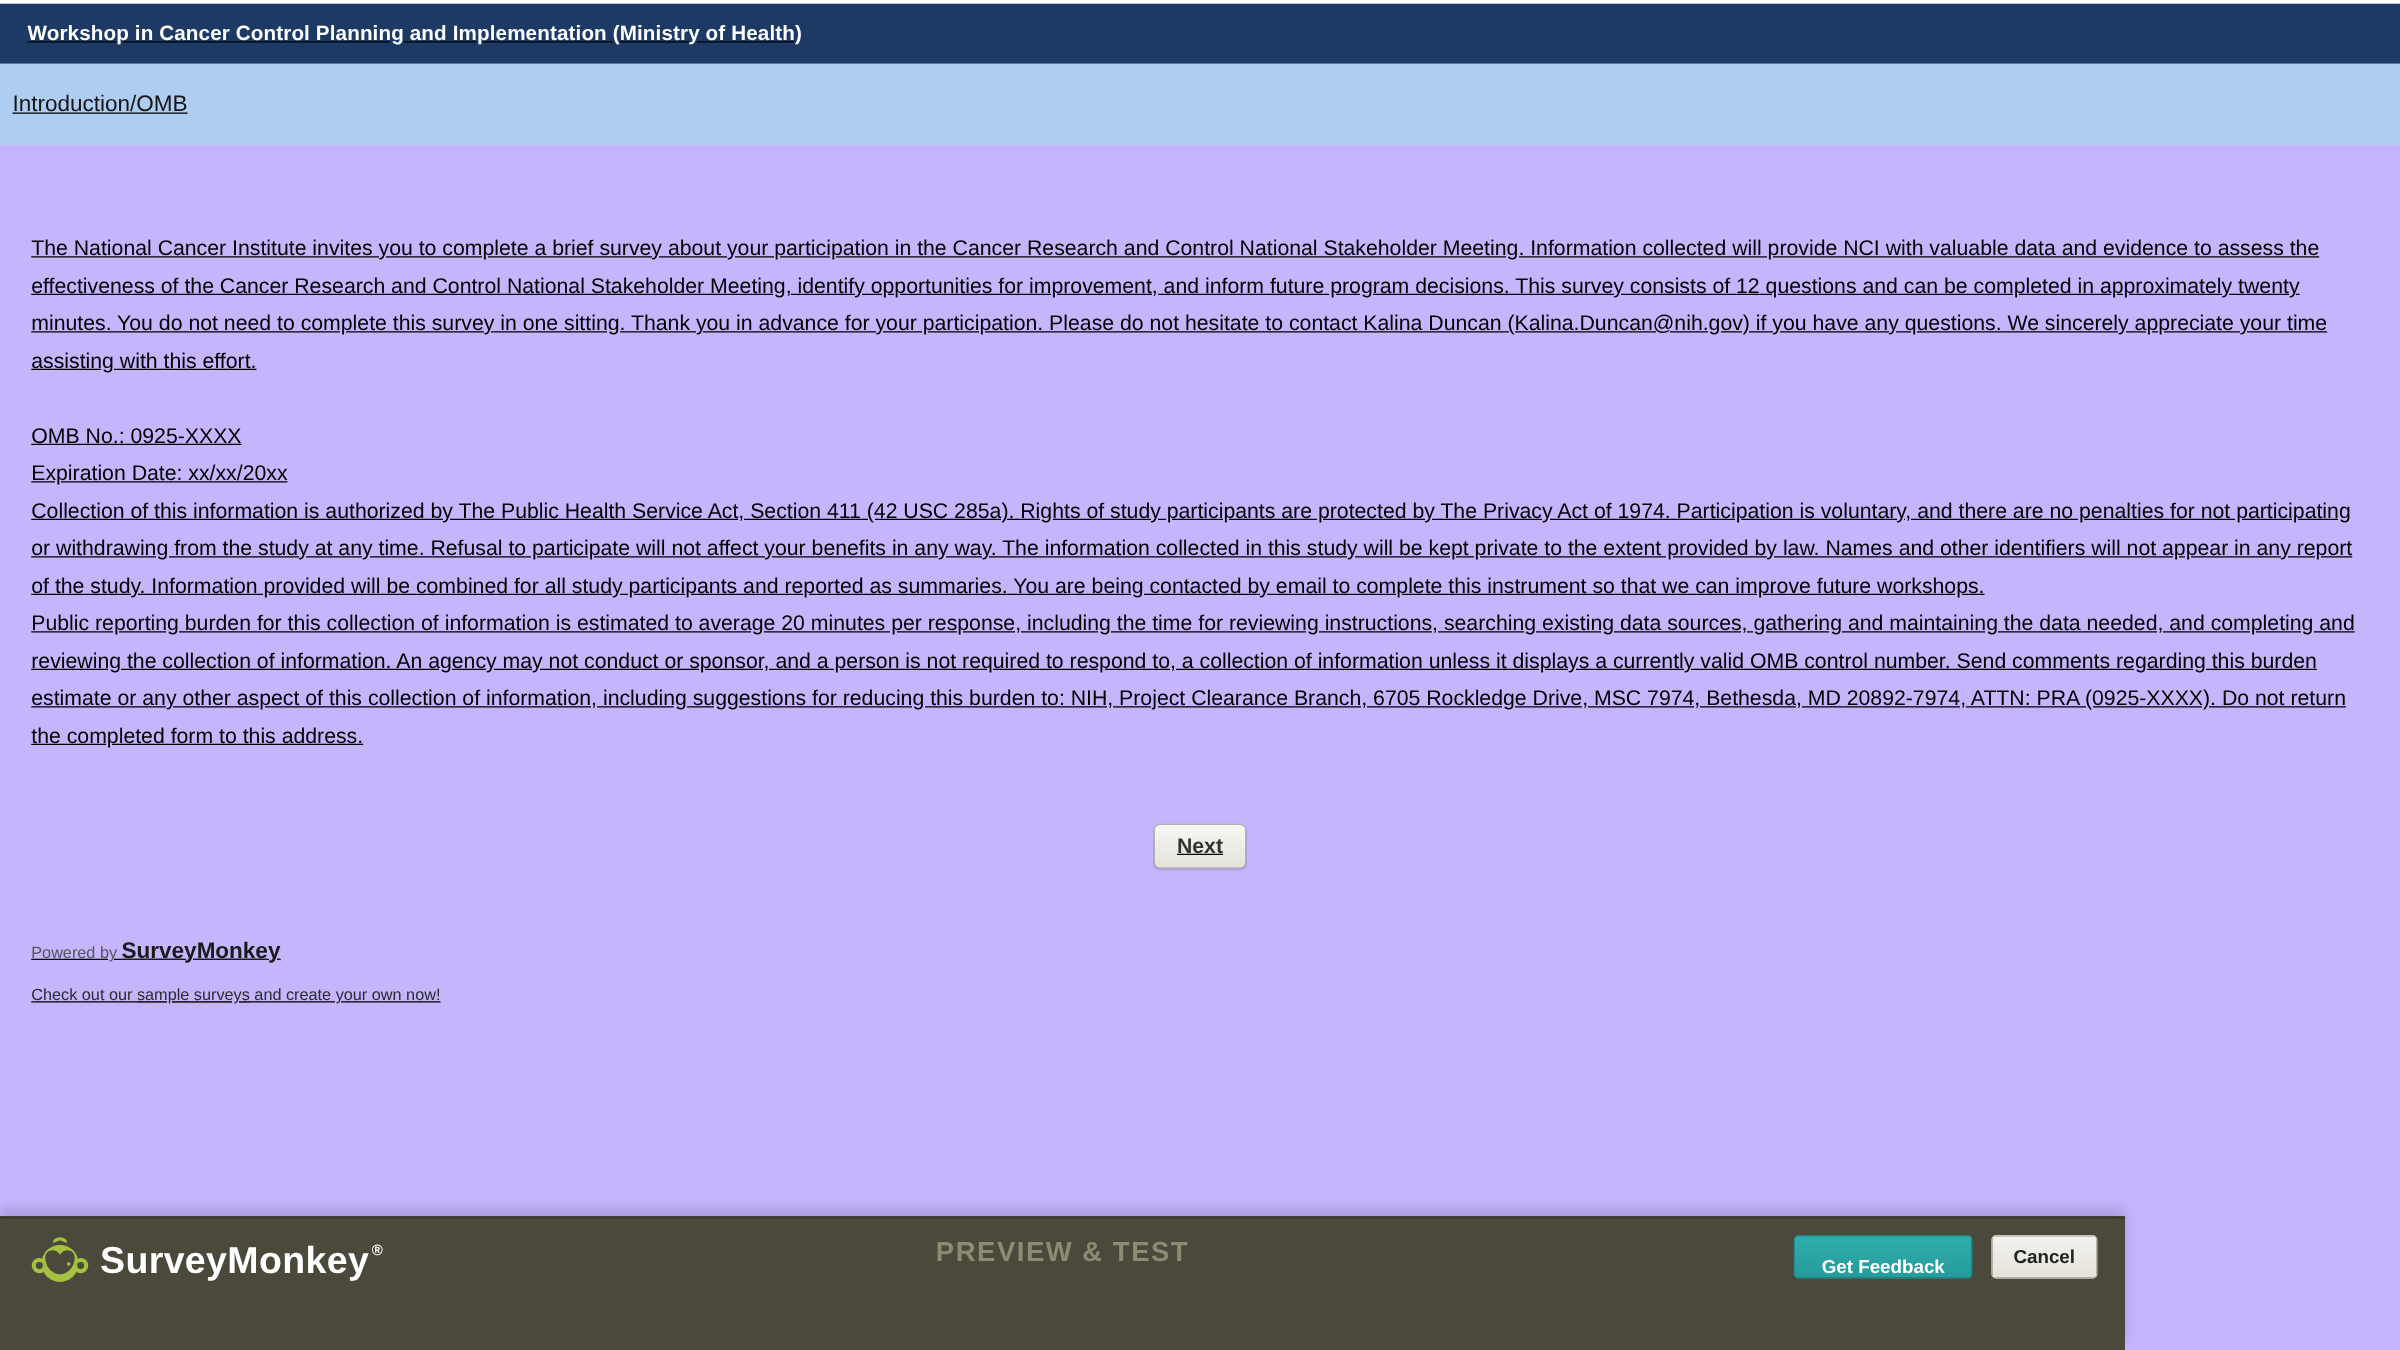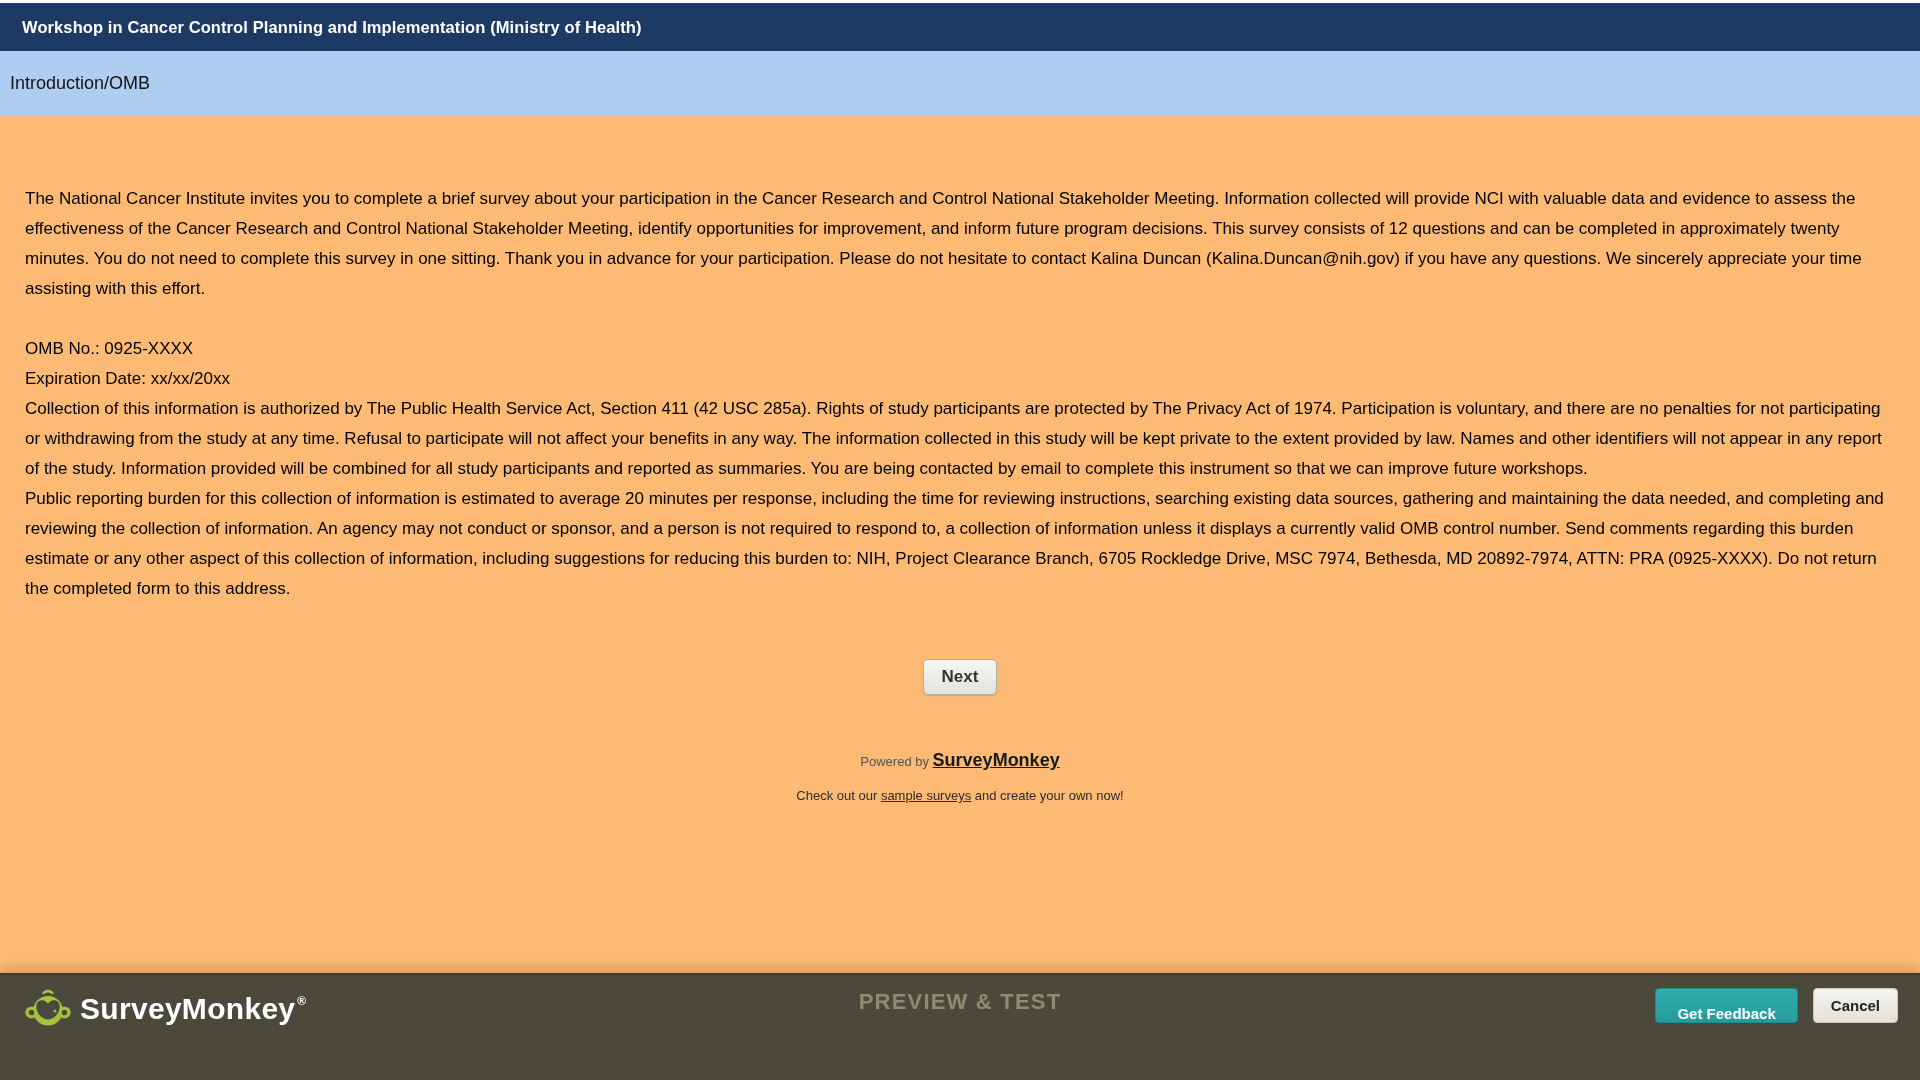--- a/index.html
+++ b/index.html
@@ -3,21 +3,21 @@
 <meta charset="utf-8">
 <style>
   * { margin: 0; padding: 0; box-sizing: border-box; }
   html, body { width: 1920px; height: 1080px; }
   body {
     font-family: "Liberation Sans", sans-serif;
     background: #fff;
     position: relative;
     overflow: hidden;
   }
-  .page { width: 1920px; height: 1080px; position: relative; background:#fdba74; }
+  .page { width: 1920px; height: 1080px; position: relative; background:#c4b5fd;text-decoration:underline; }
 
   
   .top-white-strip { height: 3px; background: #fff; }
   .title-bar {
     height: 48px;
     background: #1c3a64;
     display: flex; align-items: center;
     padding-left: 22px;
   }
   .title-bar .title-text {
@@ -50,34 +50,34 @@
     padding: 0 18px;
     font-family: "Liberation Sans", sans-serif;
     font-size: 17px; font-weight: bold; color: #333;
     background: linear-gradient(#f7f7f3, #e3e2db);
     border: 1px solid #b3b2a9;
     border-radius: 5px;
     box-shadow: 0 1px 1px rgba(0,0,0,0.15);
     cursor: pointer;
   }
 
-  .powered-block { text-align: center; margin-top: 50px; }
+  .powered-block { text-align: left; margin-top: 50px; }
   .powered-line1 { font-size: 13px; color: #555; }
   .powered-brand {
     font-size: 18px; font-weight: bold; color: #1a1a1a;
     text-decoration: underline; cursor: pointer;
   }
   .powered-line2 { font-size: 13px; color: #2b2b2b; margin-top: 4px; }
   .sample-link { text-decoration: underline; color: #2b2b2b; cursor: pointer; }
 
   
   .footer {
     position: absolute;
     left: 0; bottom: 0;
-    width: 1920px; height: 107px;
+    width: 1700px; height: 107px;
     background: #4b493c;
     border-top: 2px solid #3c3a30;
     box-shadow: 0 -7px 9px rgba(0,0,0,0.13);
     display: flex;
     align-items: flex-start;
     padding: 13px 22px 0 25px;
   }
   .footer-logo {
     display: flex; align-items: center;
     margin-top: 1px; cursor: pointer;

